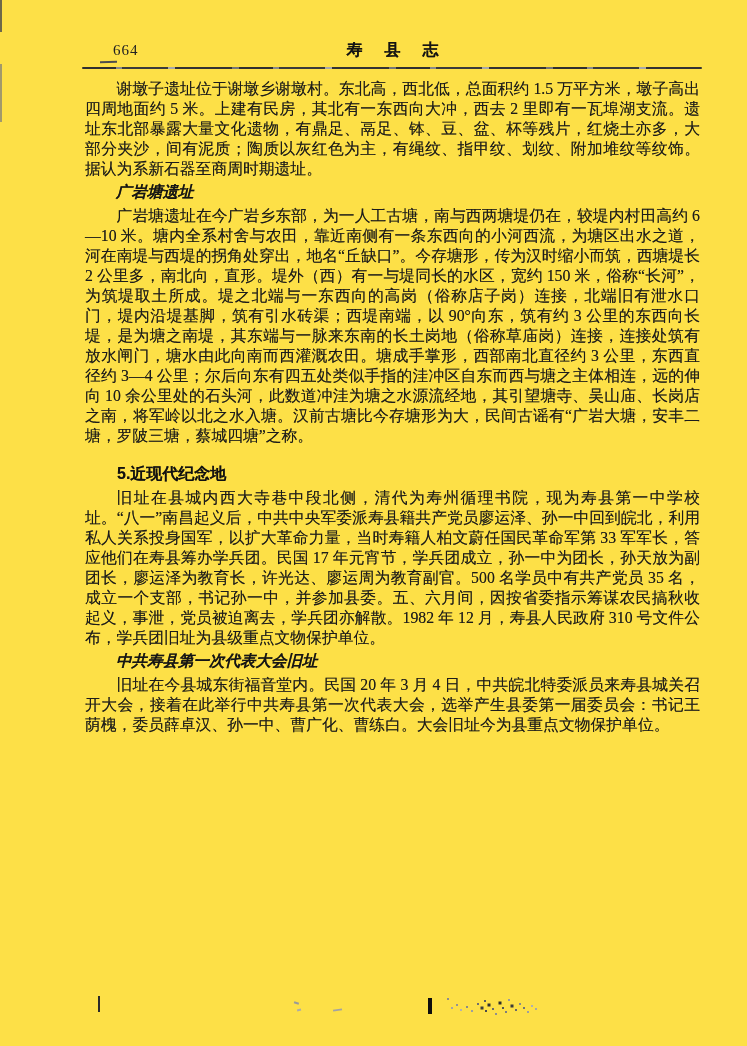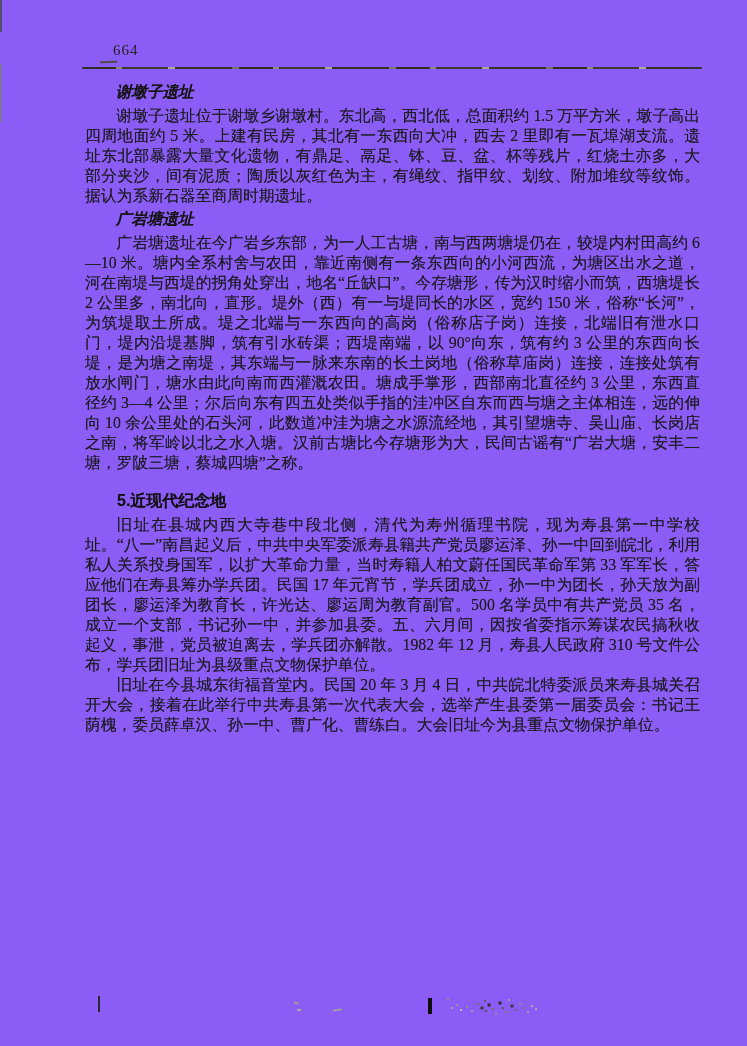--- a/index.html
+++ b/index.html
@@ -1,20 +1,20 @@
 <!DOCTYPE html>
 <html><head>
 <meta charset="utf-8">
 <style>
   html, body { margin: 0; padding: 0; background: #d9d9d9; }
   .page {
     position: relative;
     width: 747px;
     height: 1046px;
-    background: #8b5cf6;
+    background: #fde047;
     overflow: hidden;
     font-family: "Liberation Serif", serif;
     color: #1b1b1b;
   }
 
   
   .header { position: absolute; top: 40px; left: 85px; width: 615px; height: 24px; }
   .page-number {
     position: absolute; left: 28px; top: 2px;
     font-size: 15px; letter-spacing: 1px; color: #222;
@@ -84,33 +84,34 @@
       84px 7px 0 #b0b0b0, 88px 10px 0 #a8a8a8;
   }
 </style>
 </head>
 <body>
 
 <div class="page">
 
   <div class="header">
     <span class="page-number">664</span>
+    <span class="book-title">寿 县 志</span>
   </div>
   <div class="header-rule"></div>
 
   <div class="content">
-    <h3 class="kai-heading">谢墩子遗址</h3>
     <p class="body-para">谢墩子遗址位于谢墩乡谢墩村。东北高，西北低，总面积约 1.5 万平方米，墩子高出四周地面约 5 米。上建有民房，其北有一东西向大冲，西去 2 里即有一瓦埠湖支流。遗址东北部暴露大量文化遗物，有鼎足、鬲足、钵、豆、盆、杯等残片，红烧土亦多，大部分夹沙，间有泥质；陶质以灰红色为主，有绳纹、指甲纹、划纹、附加堆纹等纹饰。据认为系新石器至商周时期遗址。</p>
 
     <h3 class="kai-heading">广岩塘遗址</h3>
     <p class="body-para">广岩塘遗址在今广岩乡东部，为一人工古塘，南与西两塘堤仍在，较堤内村田高约 6—10 米。塘内全系村舍与农田，靠近南侧有一条东西向的小河西流，为塘区出水之道，河在南堤与西堤的拐角处穿出，地名“丘缺口”。今存塘形，传为汉时缩小而筑，西塘堤长 2 公里多，南北向，直形。堤外（西）有一与堤同长的水区，宽约 150 米，俗称“长河”，为筑堤取土所成。堤之北端与一东西向的高岗（俗称店子岗）连接，北端旧有泄水口门，堤内沿堤基脚，筑有引水砖渠；西堤南端，以 90°向东，筑有约 3 公里的东西向长堤，是为塘之南堤，其东端与一脉来东南的长土岗地（俗称草庙岗）连接，连接处筑有放水闸门，塘水由此向南而西灌溉农田。塘成手掌形，西部南北直径约 3 公里，东西直径约 3—4 公里；尔后向东有四五处类似手指的洼冲区自东而西与塘之主体相连，远的伸向 10 余公里处的石头河，此数道冲洼为塘之水源流经地，其引望塘寺、吴山庙、长岗店之南，将军岭以北之水入塘。汉前古塘比今存塘形为大，民间古谣有“广岩大塘，安丰二塘，罗陂三塘，蔡城四塘”之称。</p>
 
     <h2 class="section-heading">5.近现代纪念地</h2>
     <p class="body-para">旧址在县城内西大寺巷中段北侧，清代为寿州循理书院，现为寿县第一中学校址。“八一”南昌起义后，中共中央军委派寿县籍共产党员廖运泽、孙一中回到皖北，利用私人关系投身国军，以扩大革命力量，当时寿籍人柏文蔚任国民革命军第 33 军军长，答应他们在寿县筹办学兵团。民国 17 年元宵节，学兵团成立，孙一中为团长，孙天放为副团长，廖运泽为教育长，许光达、廖运周为教育副官。500 名学员中有共产党员 35 名，成立一个支部，书记孙一中，并参加县委。五、六月间，因按省委指示筹谋农民搞秋收起义，事泄，党员被迫离去，学兵团亦解散。1982 年 12 月，寿县人民政府 310 号文件公布，学兵团旧址为县级重点文物保护单位。</p>
 
+    <h3 class="kai-heading">中共寿县第一次代表大会旧址</h3>
     <p class="body-para">旧址在今县城东街福音堂内。民国 20 年 3 月 4 日，中共皖北特委派员来寿县城关召开大会，接着在此举行中共寿县第一次代表大会，选举产生县委第一届委员会：书记王荫槐，委员薛卓汉、孙一中、曹广化、曹练白。大会旧址今为县重点文物保护单位。</p>
   </div>
 
   <div class="artifact edge-line-1"></div>
   <div class="artifact edge-line-2"></div>
   <div class="artifact stray-dash"></div>
   <div class="artifact bottom-tick"></div>
   <div class="artifact bottom-bar"></div>
   <div class="artifact speck-1"></div>
   <div class="artifact speck-2"></div>

